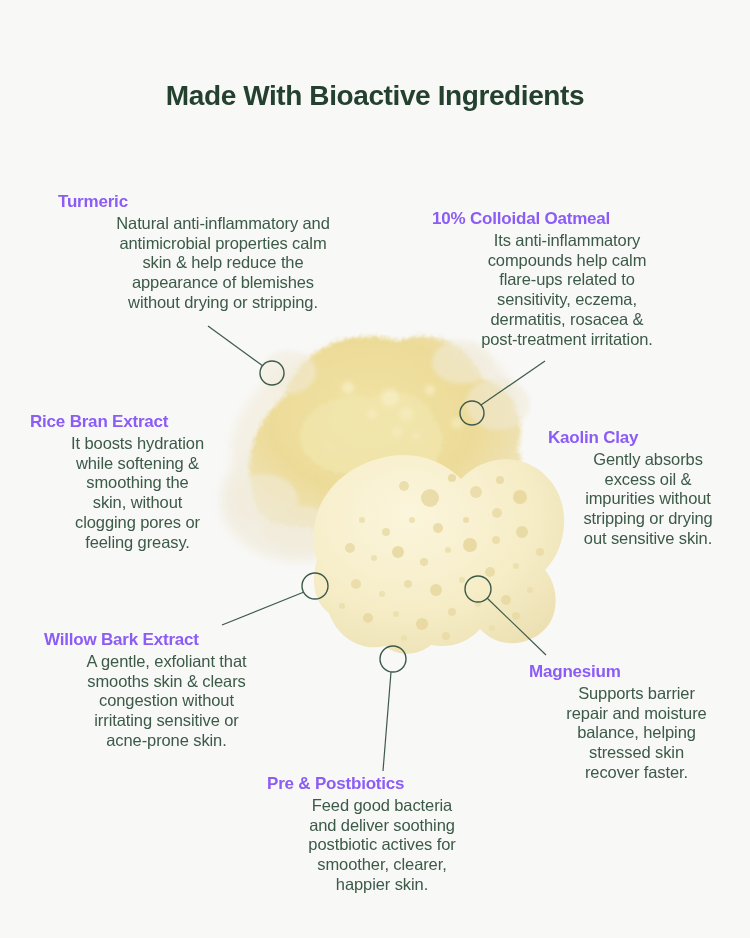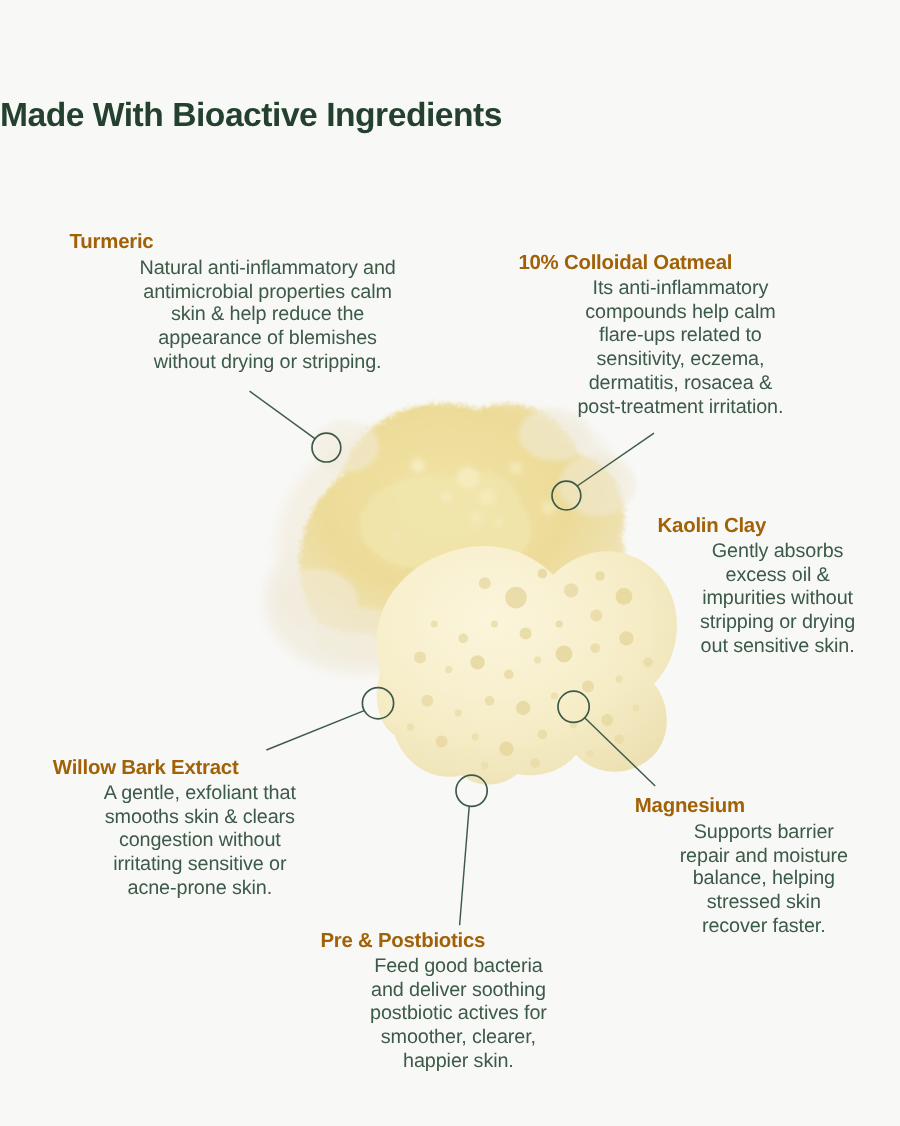--- a/index.html
+++ b/index.html
@@ -12,39 +12,40 @@
   #stage {
     position:relative;
     width:750px; height:938px;
     background:#f8f8f7;
   }
 
   
   .title {
     position:absolute;
     top:80px; left:0; width:750px;
+    text-align:center;
     font-size:28px;
     font-weight:bold;
     letter-spacing:-0.4px;
     color:#24412f;
   }
 
   
   .product-layer {
     position:absolute;
     left:0; top:0; width:750px; height:938px;
     pointer-events:none;
   }
 
   
   .callout { position:absolute; }
   .callout .c-head {
     font-size:17px;
     font-weight:bold;
-    color:#a16207;
+    color:#8b5cf6;
     letter-spacing:-0.2px;
     line-height:1.22;
     margin-bottom:1px;
   }
   .callout .c-body {
     font-size:16.5px;
     color:#3c5a48;
     line-height:1.2;
     letter-spacing:-0.1px;
     white-space:pre-line;
@@ -226,20 +227,29 @@
   <div class="callout c-oatmeal">
     <div class="c-head">10% Colloidal Oatmeal</div>
     <div class="c-body">Its anti-inflammatory
 compounds help calm
 flare-ups related to
 sensitivity, eczema,
 dermatitis, rosacea &amp;
 post-treatment irritation.</div>
   </div>
 
+  <div class="callout c-ricebran">
+    <div class="c-head">Rice Bran Extract</div>
+    <div class="c-body">It boosts hydration
+while softening &amp;
+smoothing the
+skin, without
+clogging pores or
+feeling greasy.</div>
+  </div>
 
   <div class="callout c-kaolin">
     <div class="c-head">Kaolin Clay</div>
     <div class="c-body">Gently absorbs
 excess oil &amp;
 impurities without
 stripping or drying
 out sensitive skin.</div>
   </div>
 

